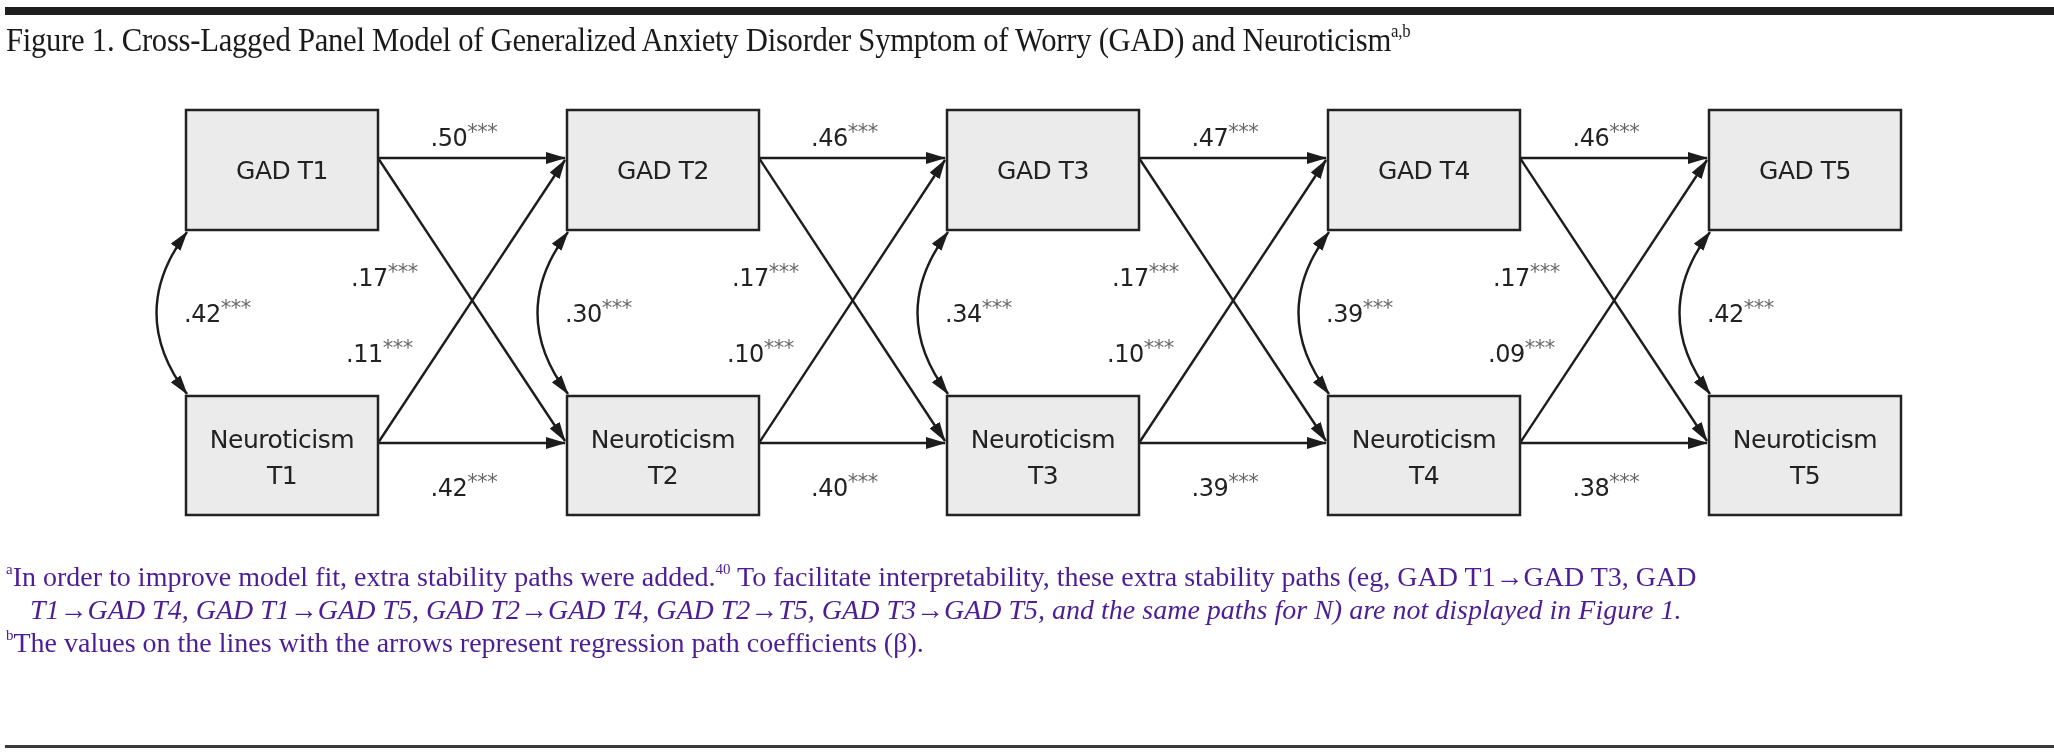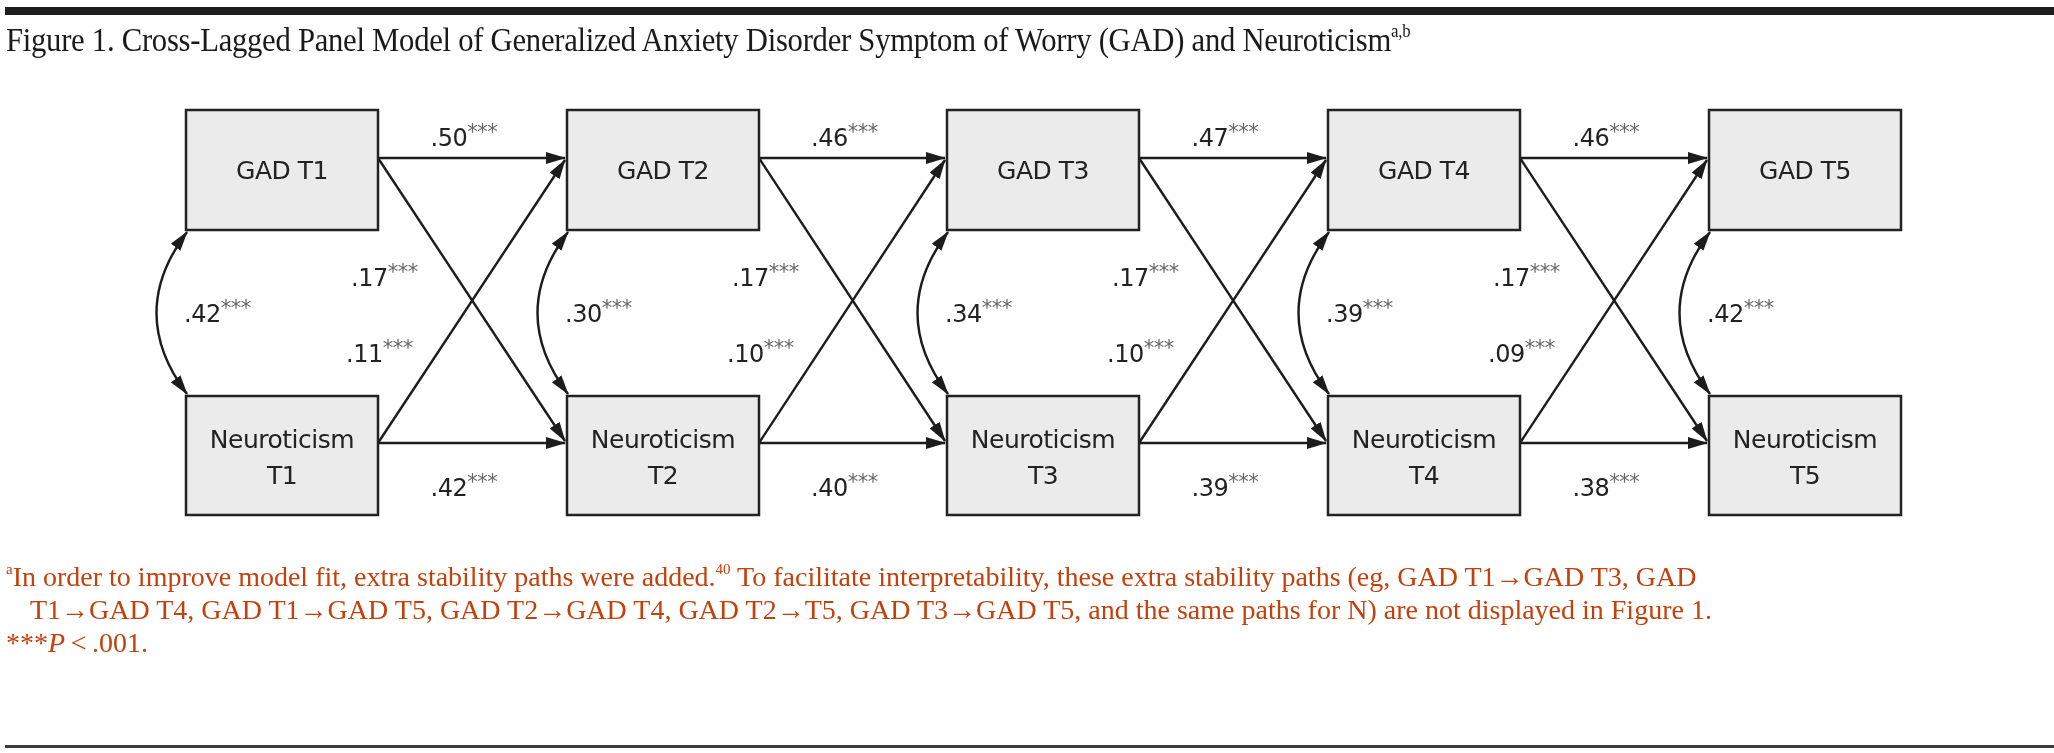--- a/index.html
+++ b/index.html
@@ -8,23 +8,23 @@
   .title { position: absolute; left: 6px; top: 22px; font-family: "Liberation Serif", "DejaVu Serif", serif;
            font-size: 33px; color: #1a1a1a; white-space: nowrap; letter-spacing: -0.3px; transform: scaleX(0.93); transform-origin: left top; }
   .title sup { font-size: 18px; vertical-align: 14px; line-height: 0; }
   svg.diagram { position: absolute; left: 0; top: 0; }
   .node-rect { fill: #ebebeb; stroke: #222; stroke-width: 2.5; }
   .node-text { font-family: "DejaVu Sans", "Liberation Sans", sans-serif; font-size: 25px; fill: #222; text-anchor: middle; letter-spacing: -0.5px; }
   .coef { font-family: "DejaVu Sans", "Liberation Sans", sans-serif; font-size: 24px; fill: #222; letter-spacing: -0.5px; }
   .coef .star { fill: #666; font-size: 21px; }
   .edge { stroke: #1c1c1c; stroke-width: 2.4; fill: none; }
   .notes { position: absolute; left: 6px; top: 560px; width: 2045px; font-family: "Liberation Serif", "DejaVu Serif", serif;
-           font-size: 28px; color: #c2410c; line-height: 33px; }
+           font-size: 28px; color: #4c1d95; line-height: 33px; }
   .notes .line { white-space: nowrap; }
-  .notes .indent { padding-left: 24px; }
+  .notes .indent { padding-left: 24px; font-style: italic; }
   .notes sup { font-size: 15px; vertical-align: 12px; line-height: 0; }
   .bottombar { position: absolute; left: 5px; top: 745px; width: 2049px; height: 3px; background: #3a3a3a; }
 </style>
 </head>
 <body>
 
 <div class="topbar"></div>
 
 <div class="title"><span>Figure 1. Cross-Lagged Panel Model of Generalized Anxiety Disorder Symptom of Worry (GAD) and Neuroticism</span><sup>a,b</sup></div>
 
@@ -125,16 +125,16 @@
       <text x="565" y="322" class="coef"><tspan>.30</tspan><tspan class="star" dy="-7">***</tspan></text>
       <text x="945" y="322" class="coef"><tspan>.34</tspan><tspan class="star" dy="-7">***</tspan></text>
       <text x="1326" y="322" class="coef"><tspan>.39</tspan><tspan class="star" dy="-7">***</tspan></text>
       <text x="1707" y="322" class="coef"><tspan>.42</tspan><tspan class="star" dy="-7">***</tspan></text>
     </g>
 </svg>
 
 <div class="notes">
   <div class="line"><sup>a</sup><span>In order to improve model fit, extra stability paths were added.</span><sup>40</sup><span> To facilitate interpretability, these extra stability paths (eg, GAD T1→GAD T3, GAD</span></div>
   <div class="line indent">T1→GAD T4, GAD T1→GAD T5, GAD T2→GAD T4, GAD T2→T5, GAD T3→GAD T5, and the same paths for N) are not displayed in Figure 1.</div>
-  <div class="line"><span>***</span><i>P</i><span> &lt; .001.</span></div>
+  <div class="line"><sup>b</sup><span>The values on the lines with the arrows represent regression path coefficients (β).</span></div>
 </div>
 
 <div class="bottombar"></div>
 
 </body></html>

